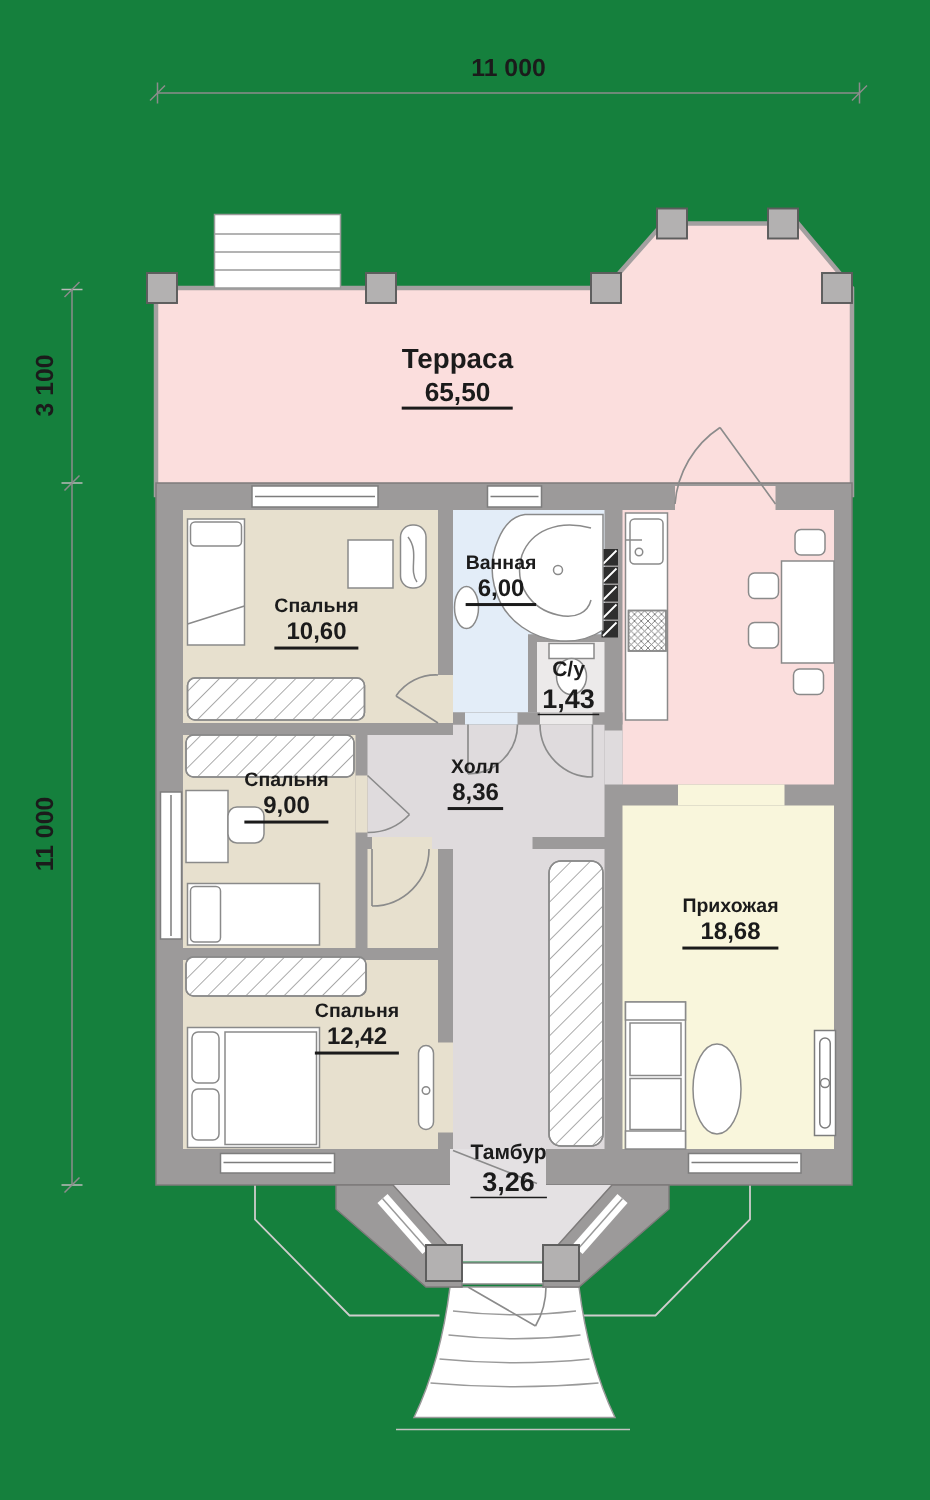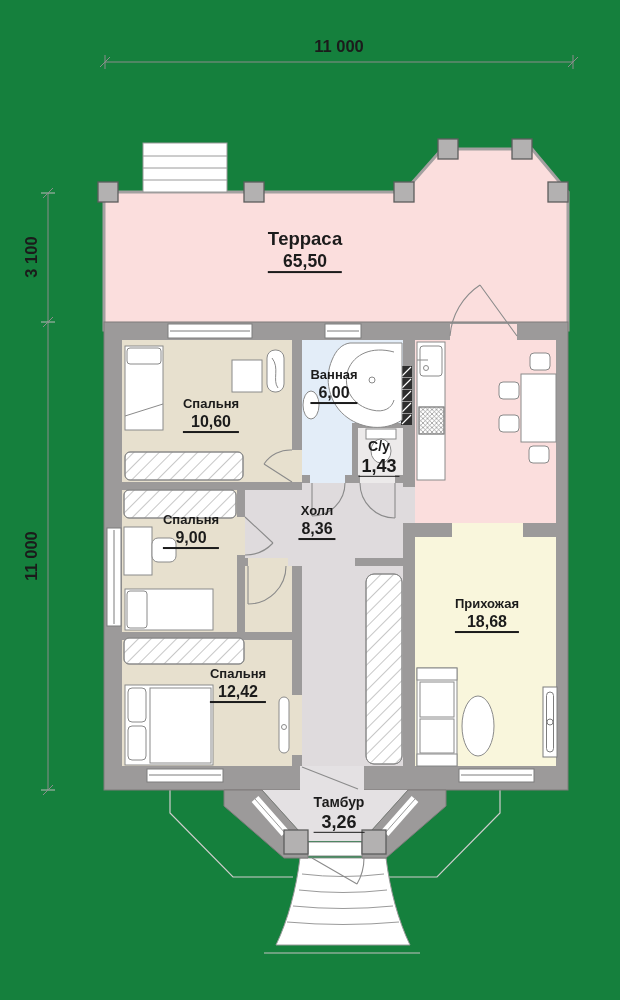--- a/index.html
+++ b/index.html
@@ -274,18 +274,18 @@
     <div class="rarea">9,00</div>
   </div>
   <div class="room-label" style="left:487px;top:615px">
     <div class="rname">Прихожая</div>
     <div class="rarea">18,68</div>
   </div>
   <div class="room-label" style="left:238px;top:685px">
     <div class="rname">Спальня</div>
     <div class="rarea">12,42</div>
   </div>
-  <div class="room-label small" style="left:339px;top:814px">
+  <div class="room-label small" style="left:339px;top:780px">
     <div class="rname">Тамбур</div>
     <div class="rarea">3,26</div>
   </div>
 
 </div>
 
 </body></html>

